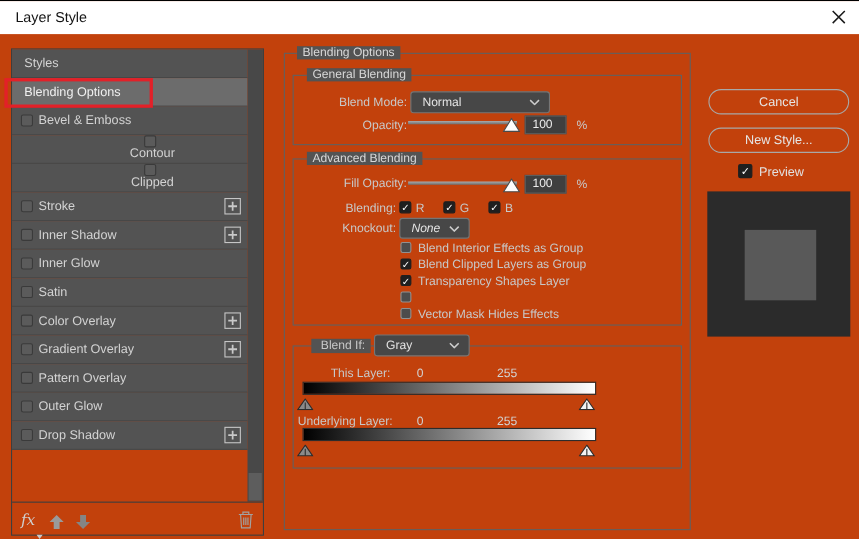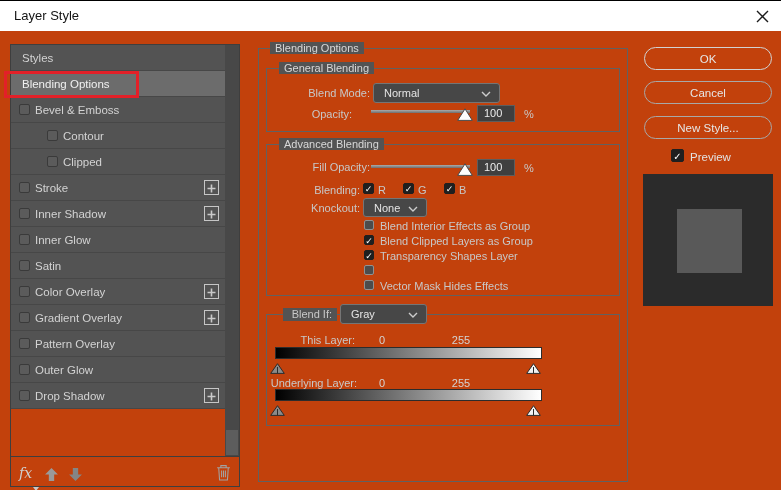--- a/index.html
+++ b/index.html
@@ -15,21 +15,21 @@
   .titlebar { position:absolute; left:0; top:0; width:781px; height:30px; background:#ffffff; }
   .title { position:absolute; left:14px; top:7px; font-size:13px; color:#141414; }
   .close { position:absolute; right:11px; top:8px; width:14px; height:14px; cursor:default; }
 
   
   .sbox { position:absolute; left:10px; top:43px; width:230px; height:443px; border:1px solid #3e3e3e; }
   .listwrap { position:absolute; left:0; top:0; width:214px; }
   .row { position:relative; height:26px; border-bottom:1px solid #474747; background:#535353;
          display:flex; align-items:center; padding-left:8px; }
   .row.plain { padding-left:11px; }
-  .row.ind { padding-left:36px; }
+  .row.ind { padding-left:36px;flex-direction:column; }
   .row.sel { background:#6c6c6c; }
   .slabel { font-size:11.5px; color:#d3d3d3; margin-left:5px; white-space:nowrap; }
   .row.plain .slabel { margin-left:0; }
   .row.sel .slabel { color:#f0f0f0; }
   .cbs { width:11px; height:11px; border:1px solid #3a3a3a; background:#5b5b5b; border-radius:2px; flex:none; }
   .plus { position:absolute; left:193px; top:5px; width:15px; height:15px; border:1px solid #c6c6c6; }
   .scrolltrack { position:absolute; left:214px; top:0; width:14px; height:411px; background:#484848; }
   .scrollthumb { position:absolute; left:1px; top:385px; width:12px; height:25px; background:#5d5d5d; }
   .footline { position:absolute; left:0; top:411px; width:228px; height:1px; background:#3e3e3e; }
   .fx { position:absolute; left:8px; top:420px; font-family:"DejaVu Serif", serif; font-style:italic;
@@ -196,21 +196,21 @@
   <span class="leg" style="left:279px; top:61px;">General Blending</span>
 
   <span class="lab r" style="left:280px; top:86px; width:90px;">Blend Mode:</span>
   <div class="dd" style="left:373px; top:82px; width:127px; height:20px;">
     <span>Normal</span>
     <span><svg width="10" height="6" viewBox="0 0 10 6">
           <path d="M1 1 L5 5 L9 1" fill="none" stroke="#cccccc" stroke-width="1.4"></path>
         </svg></span>
   </div>
 
-  <span class="lab r" style="left:272px; top:107px; width:80px;">Opacity:</span>
+  <span class="lab r" style="left:290px; top:107px; width:80px;">Opacity:</span>
   <div class="track" style="left:371px; top:109px; width:99px;"></div>
   <span class="thumb" style="left:457px; top:106px;">
     <svg width="16" height="13" viewBox="0 0 16 13">
         <path d="M8 .8 L15.3 12.4 H.7 Z" fill="#fdfdfd" stroke="#4a4a4a"></path>
       </svg>
   </span>
   <div class="vbox" style="left:477px; top:104px; width:38px; height:17px;">100</div>
   <span class="lab" style="left:524px; top:107px;">%</span>
 
   <div class="gbox" style="left:266px; top:143px; width:354px; height:152px;"></div>
@@ -228,21 +228,21 @@
 
   <span class="lab r" style="left:290px; top:183px; width:70px;">Blending:</span>
   <span class="cbm checked" style="left:363px; top:182px;"></span>
   <span class="lab" style="left:378px; top:183px;">R</span>
   <span class="cbm checked" style="left:403px; top:182px;"></span>
   <span class="lab" style="left:418px; top:183px;">G</span>
   <span class="cbm checked" style="left:444px; top:182px;"></span>
   <span class="lab" style="left:459px; top:183px;">B</span>
 
   <span class="lab r" style="left:290px; top:201px; width:70px;">Knockout:</span>
-  <div class="dd" style="left:363px; top:197px; width:64px; height:19px;">
+  <div class="dd" style="left:363px; top:197px; width:64px; height:19px;font-style:italic;">
     <span>None</span>
     <span><svg width="10" height="6" viewBox="0 0 10 6">
           <path d="M1 1 L5 5 L9 1" fill="none" stroke="#cccccc" stroke-width="1.4"></path>
         </svg></span>
   </div>
 
   <span class="cbm" style="left:364px; top:219px; width:10px; height:10px;"></span>
   <span class="lab" style="left:380px; top:219px;">Blend Interior Effects as Group</span>
   <span class="cbm checked" style="left:364px; top:234px; width:10px; height:10px;"></span>
   <span class="lab" style="left:380px; top:234px;">Blend Clipped Layers as Group</span>
@@ -288,21 +288,20 @@
         <path d="M7.5 4 V10.4" stroke="#2c2c2c"></path>
       </svg>
   </span>
   <span class="thumb" style="left:526px; top:401px;">
     <svg width="15" height="11" viewBox="0 0 15 11">
         <path d="M7.5 .7 L14.3 10.4 H.7 Z" fill="#f2f2f2" stroke="#2c2c2c"></path>
         <path d="M7.5 4 V10.4" stroke="#2c2c2c"></path>
       </svg>
   </span>
 
-  <div class="btn primary" style="top:46px;">OK</div>
   <div class="btn" style="top:80px;">Cancel</div>
   <div class="btn" style="top:115px;">New Style...</div>
   <span class="cbp checked" style="left:671px; top:148px;"></span>
   <span class="lab" style="left:690px; top:150px; font-size:11.5px; color:#e2e2e2;">Preview</span>
 
   <div class="preview-box">
     <div class="preview-inner"></div>
   </div>
 
 </div>

